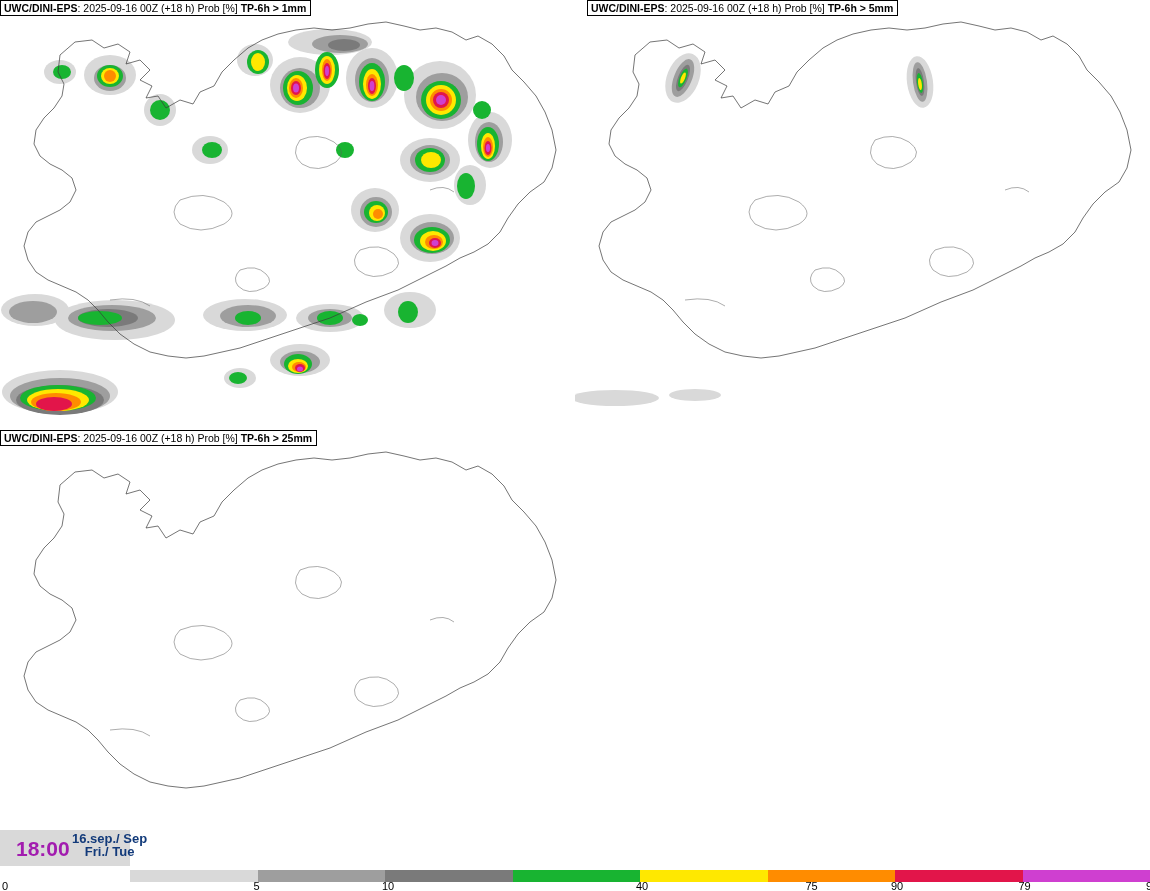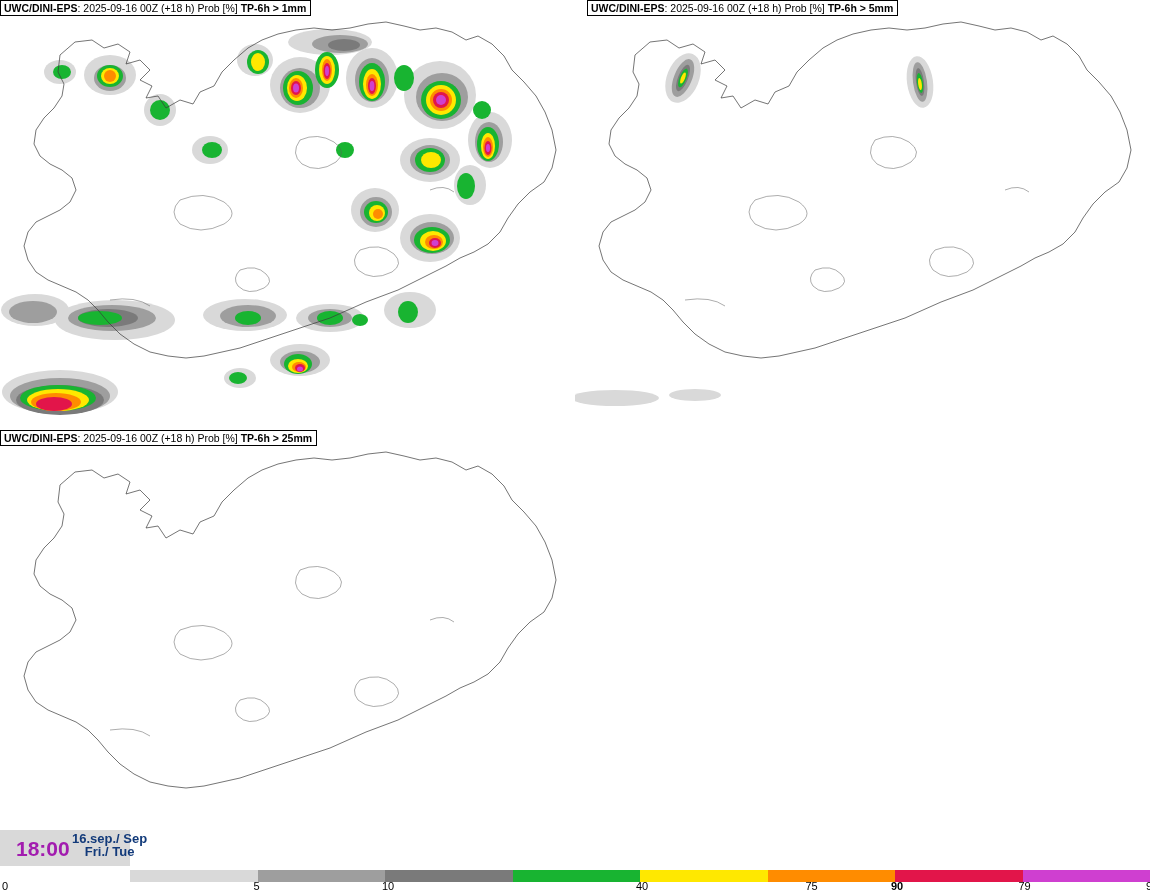--- a/index.html
+++ b/index.html
@@ -301,18 +301,18 @@
         <span style="background: rgb(226, 21, 74); width: 127.5px;"></span>
         <span style="background: rgb(207, 63, 208); width: 127.5px;"></span>
       </div>
     <div class="cbar-labels" id="colorbar-labels">
         <span style="left: 2px;">0</span>
         <span style="left: 253.5px;">5</span>
         <span style="left: 382px;">10</span>
         <span style="left: 508.5px; margin-top: 48px;">25</span>
         <span style="left: 636px;">40</span>
         <span style="left: 763.5px; margin-left: 42px;">75</span>
-        <span style="left: 891px; font-weight: bold;">90</span>
+        <span style="left: 891px;">90</span>
         <span style="left: 1018.5px;">79</span>
         <span style="left: 1146px;">99</span>
       </div>
   </div>
 </div>
 
 </body></html>

